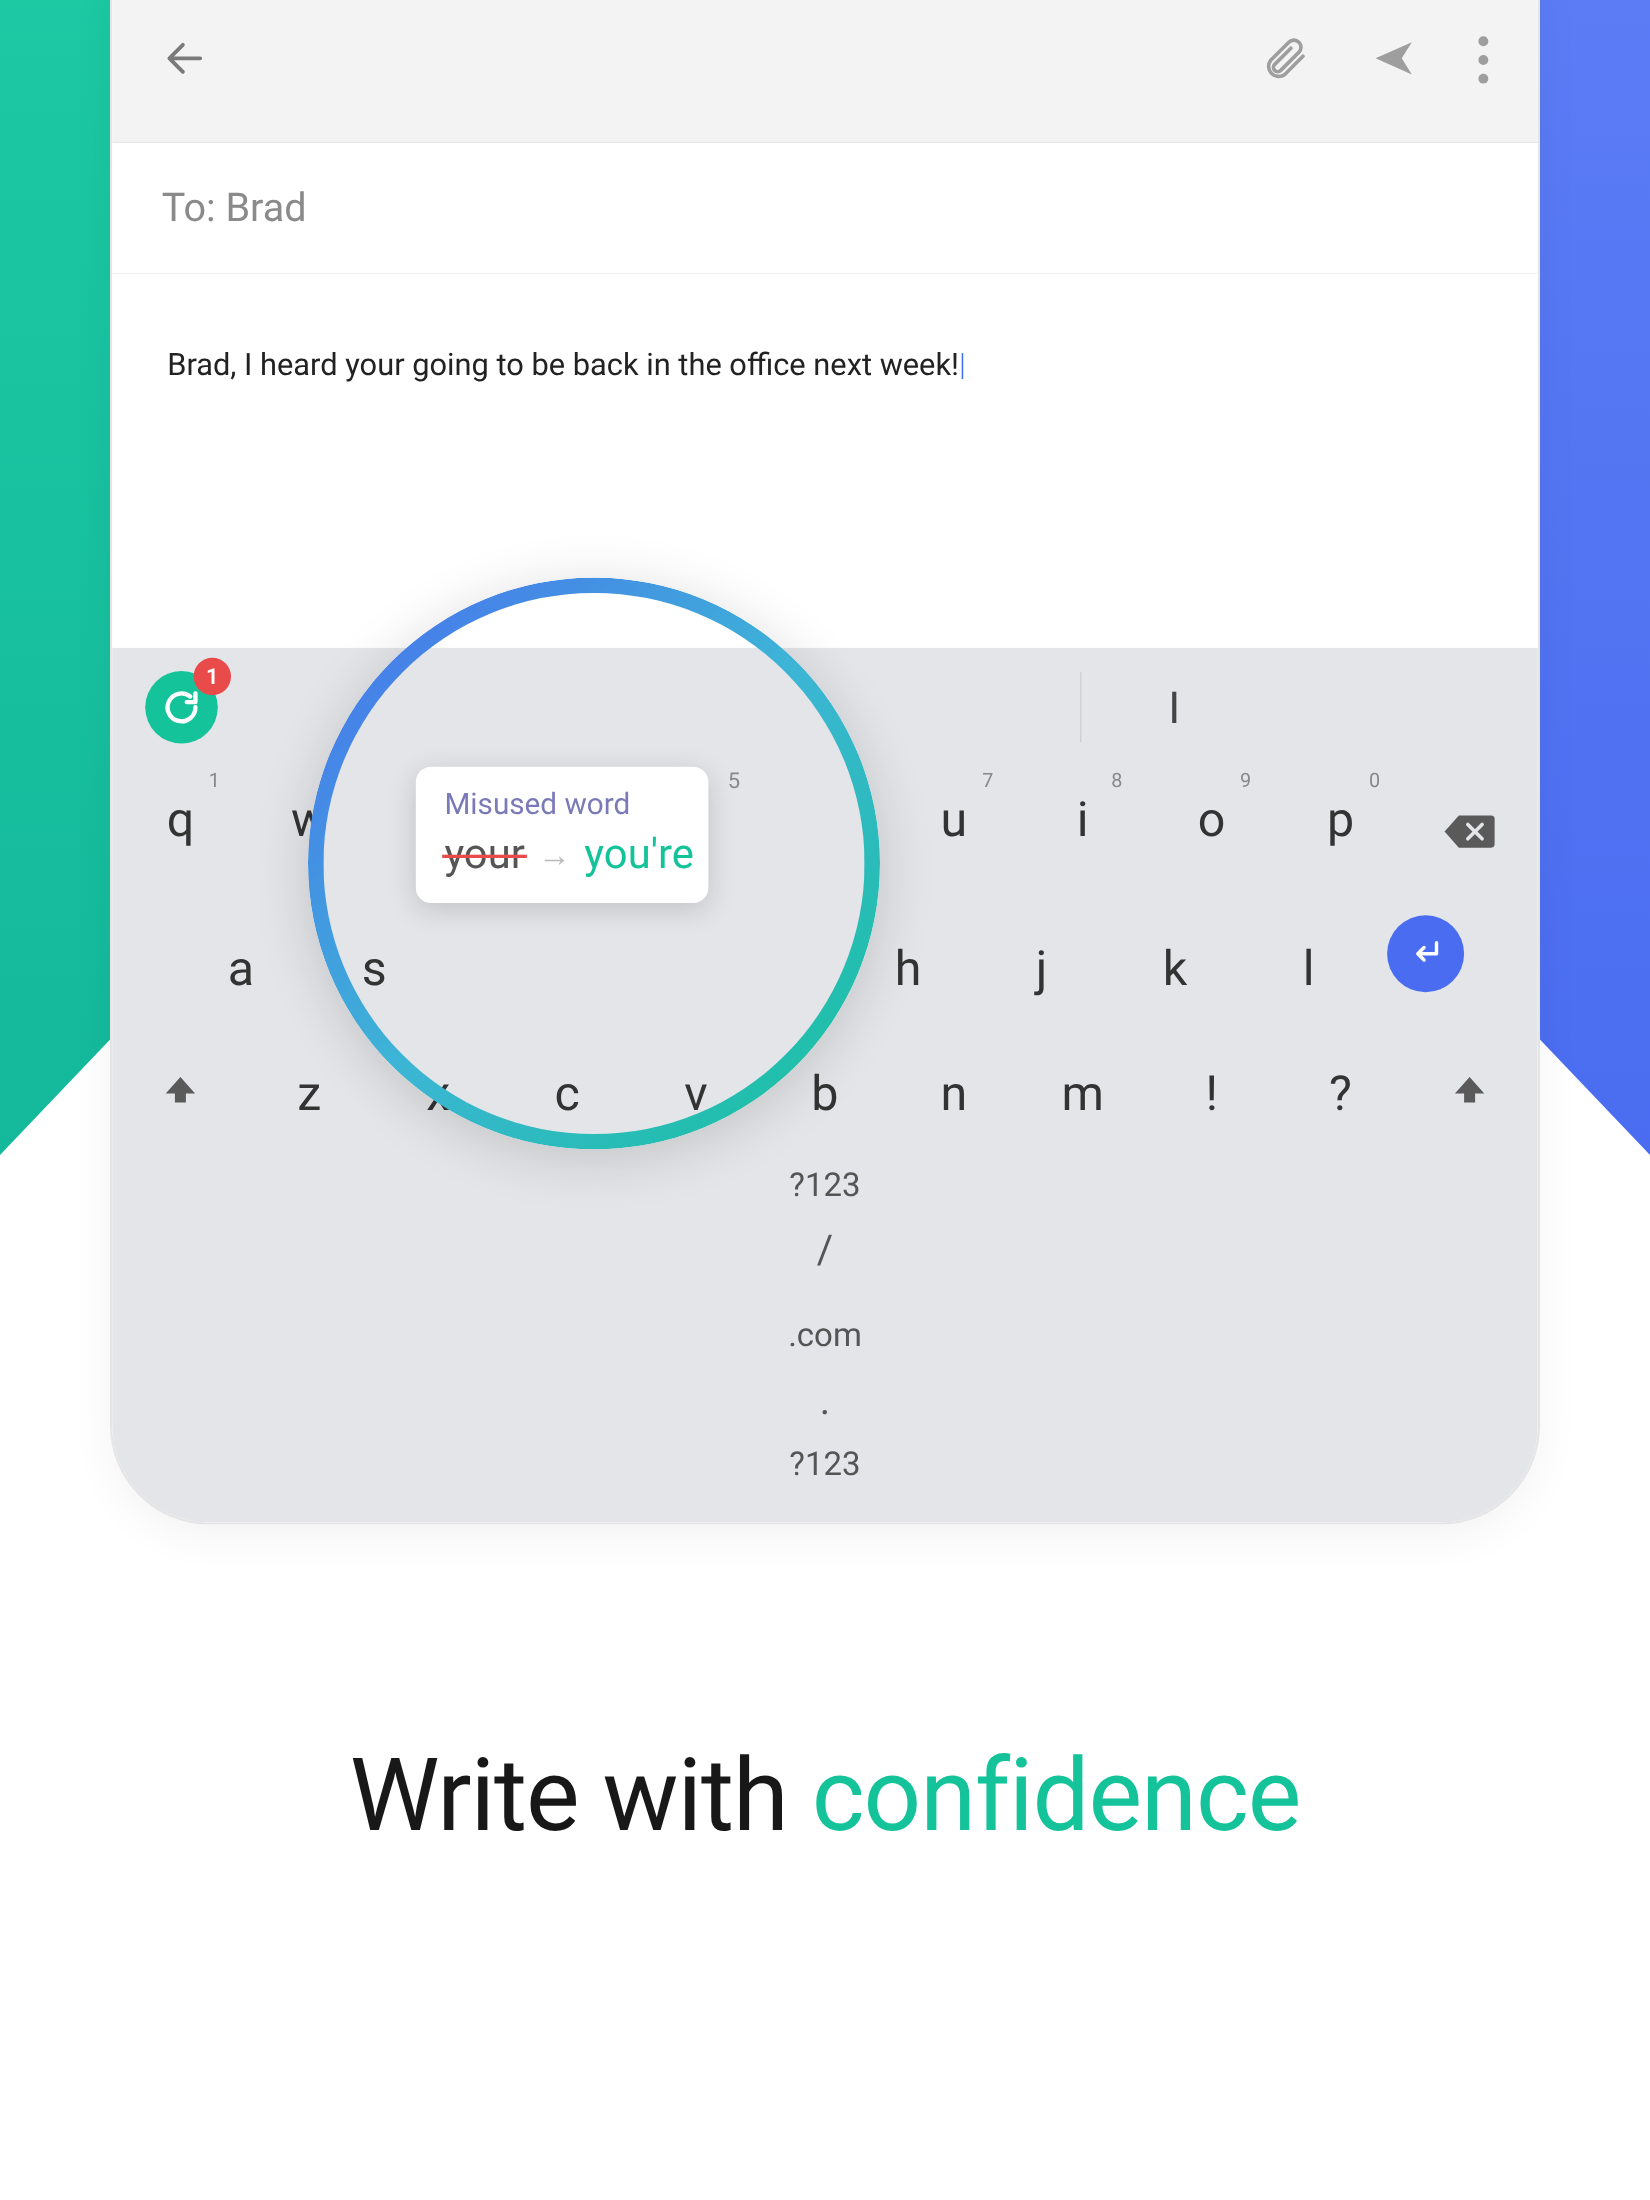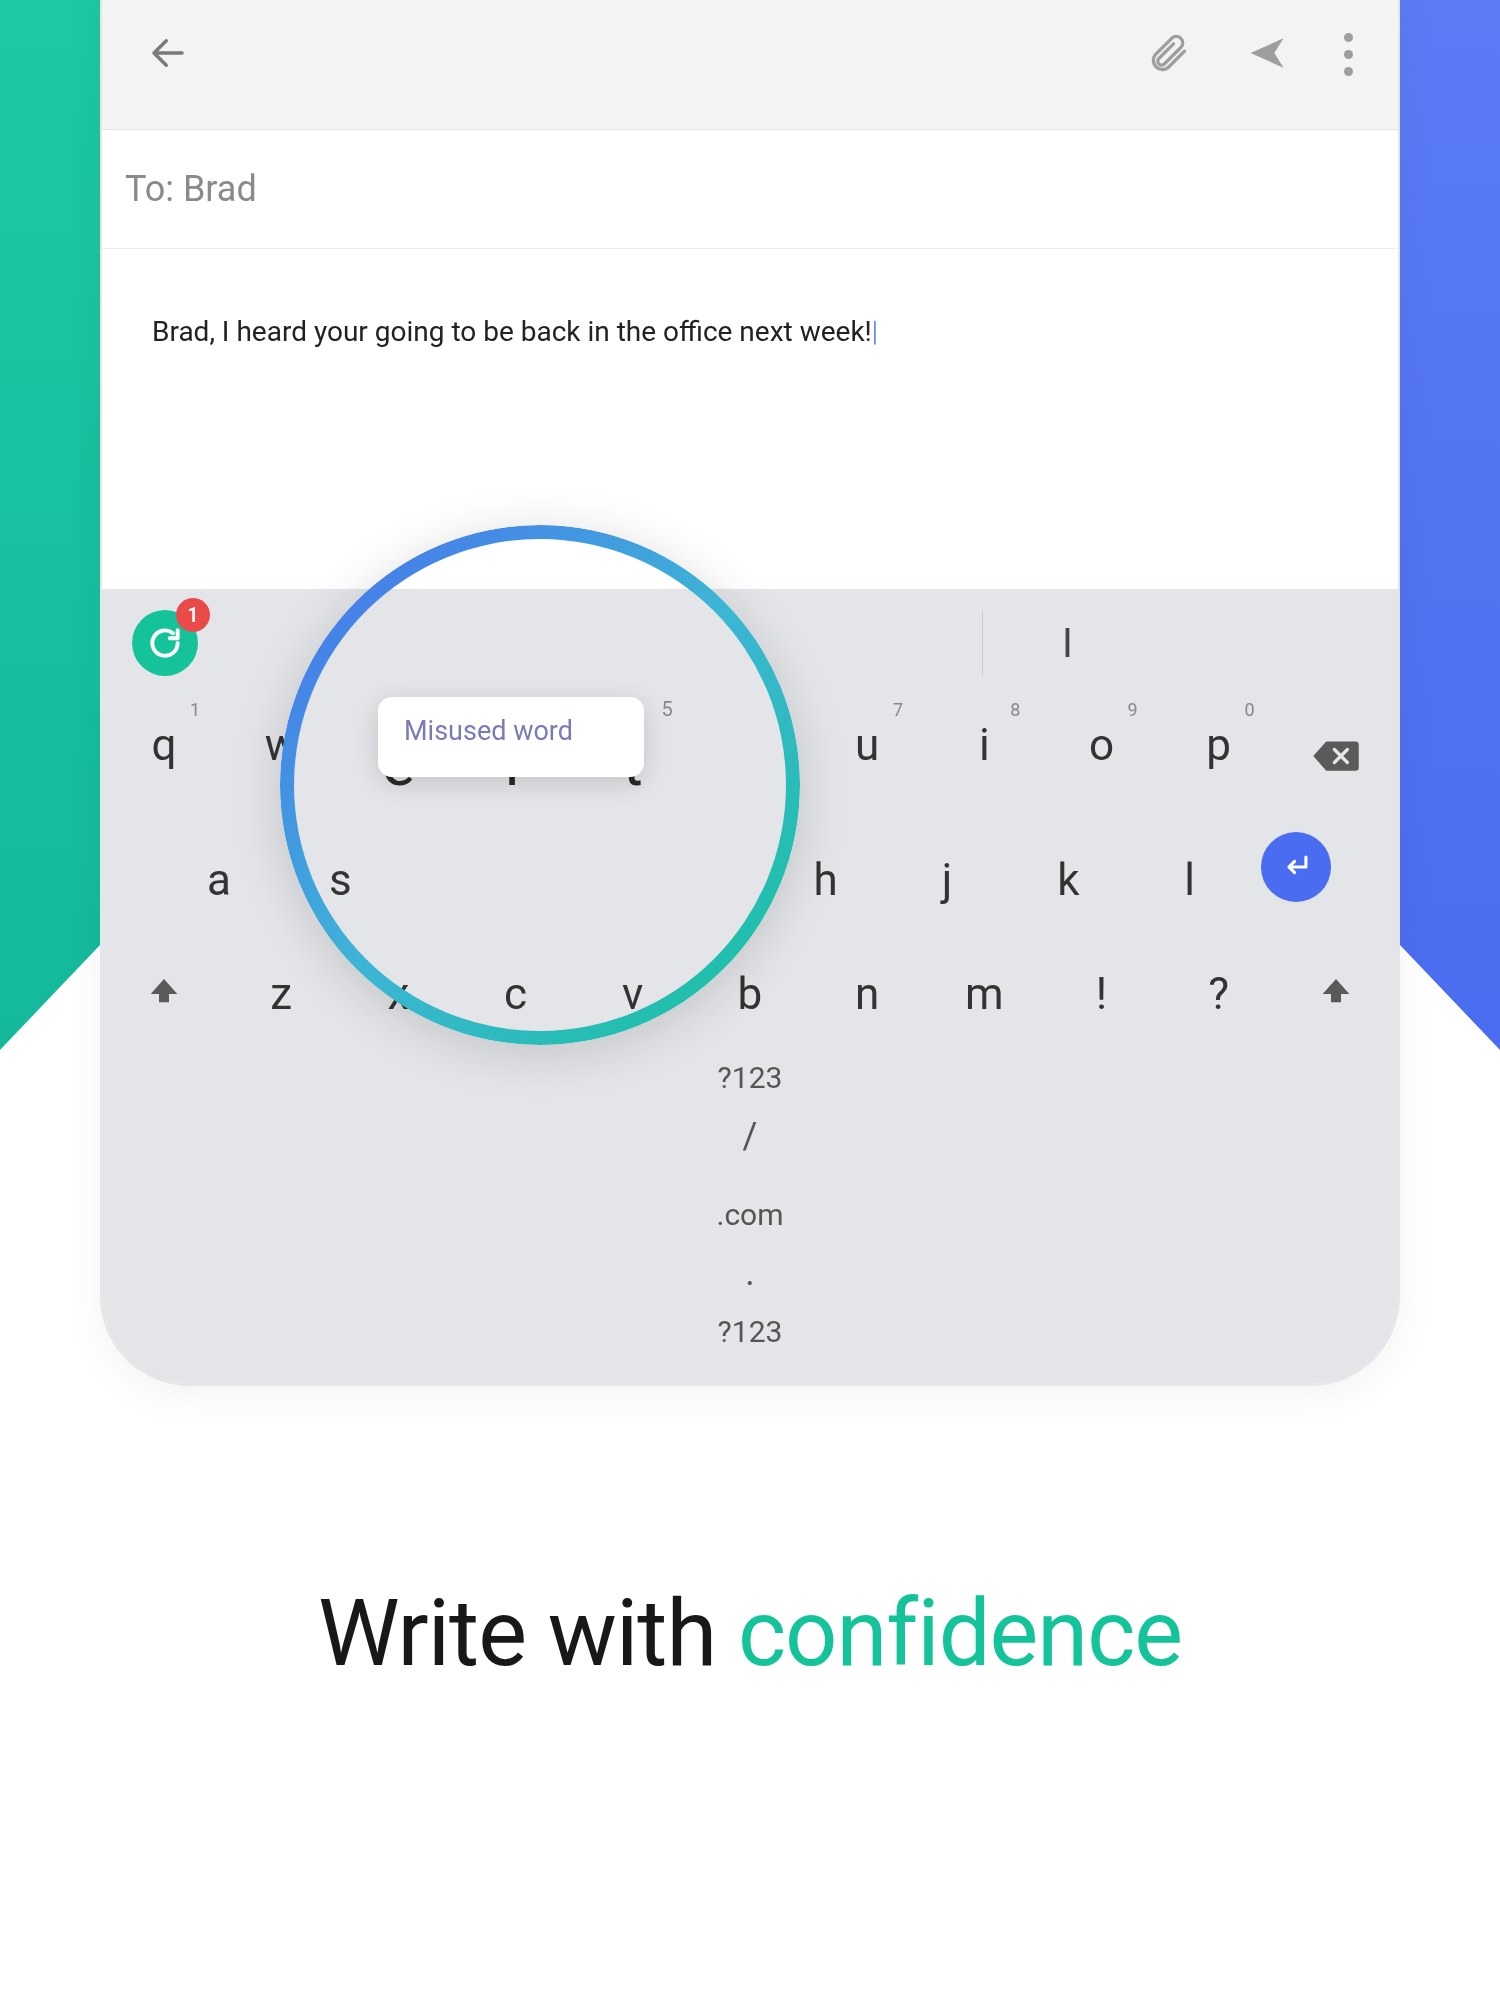--- a/index.html
+++ b/index.html
@@ -46,21 +46,21 @@
   border-bottom: 1px solid #e5e5e5;
 }
 .toolbar-left { flex: 1; }
 .back-icon svg { width: 42px; height: 42px; }
 .toolbar-right { display: flex; align-items: center; gap: 55px; }
 .toolbar-right svg { width: 44px; height: 44px; }
 .dots { display: flex; flex-direction: column; gap: 8px; }
 .dot { width: 9px; height: 9px; background: #9e9e9e; border-radius: 50%; }
 .to-row {
   background: #fff;
-  padding: 38px 23px;
+  padding: 38px 45px;
   border-bottom: 1px solid #eee;
   color: #8a8a8a;
   font-size: 36px;
 }
 .body-area {
   background: #fff;
   padding: 60px 50px 120px 50px;
   font-size: 28px;
   color: #222;
   line-height: 1.65;
@@ -345,17 +345,22 @@
         <div class="btm sym">?123</div>
       </div>
     </div>
   </div>
 </div>
 
 <div class="magnifier-ring"></div>
 
 <div class="popup-card">
   <div class="popup-title">Misused word</div>
+  <div class="popup-body">
+    <span class="strike">your</span>
+    <span class="arrow-thin">→</span>
+    <span class="correction">you're</span>
+  </div>
 </div>
 
 <div class="headline">
   <span>Write with </span><span class="accent">confidence</span>
 </div>
 
 </body></html>

